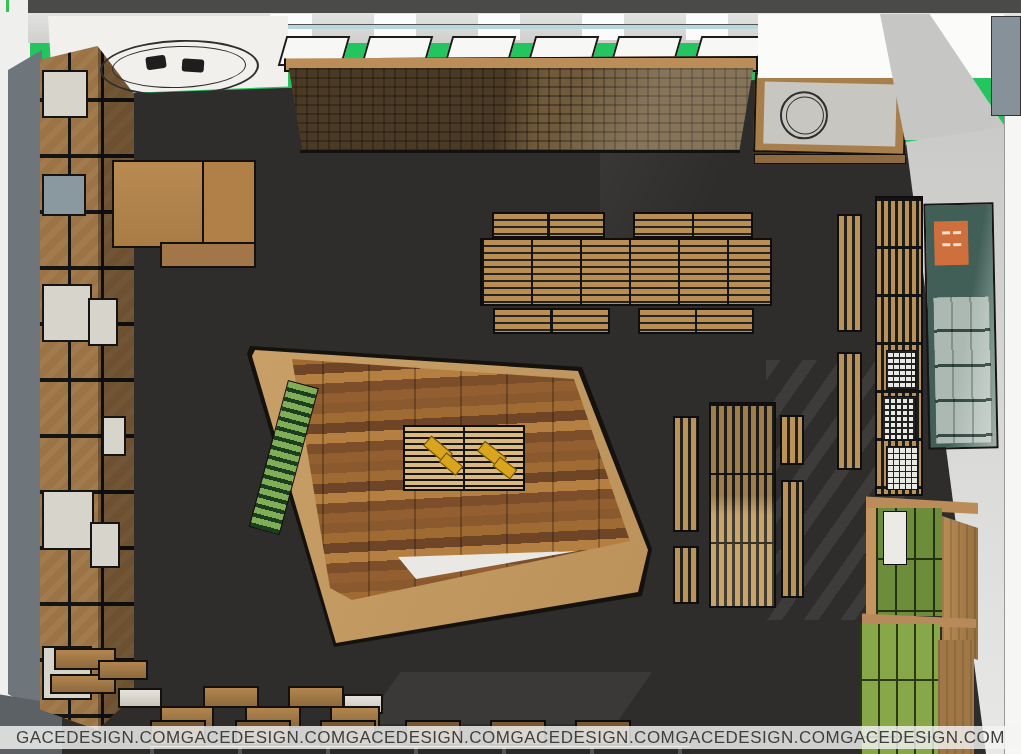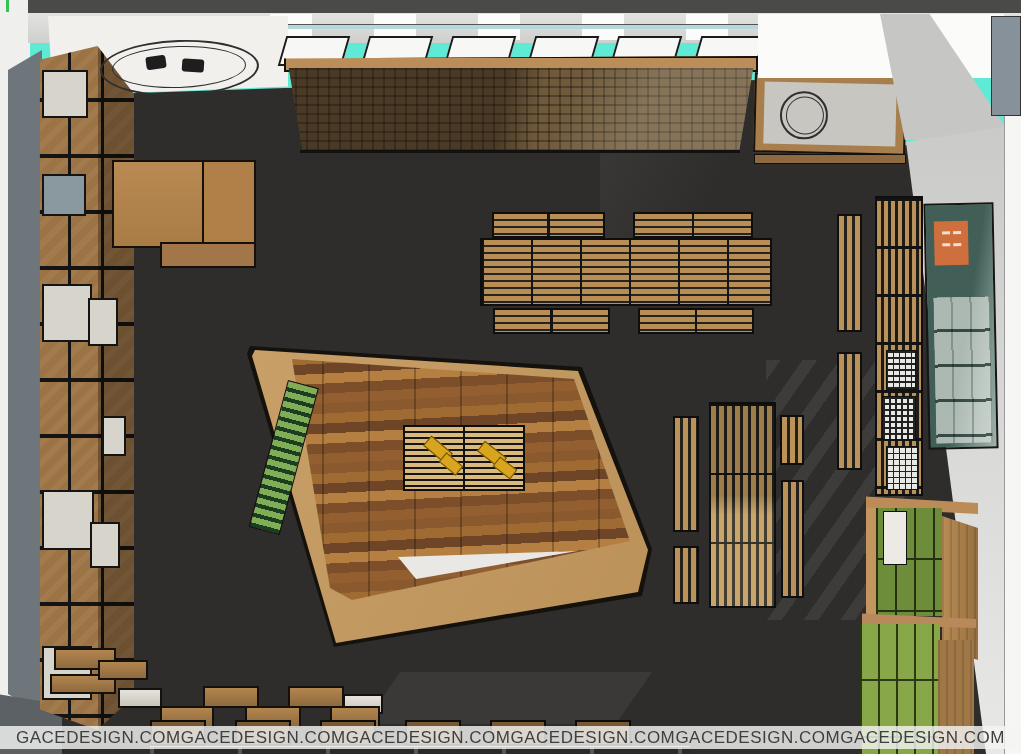--- a/index.html
+++ b/index.html
@@ -1,17 +1,17 @@
 <!DOCTYPE html>
 <html><head>
 <meta charset="utf-8">
 <style>
   html,body{margin:0;padding:0;background:#fff;}
   .stage{position:relative;width:1021px;height:754px;overflow:hidden;
-         background:#5eead4;font-family:"Liberation Sans",sans-serif;}
+         background:#22c55e;font-family:"Liberation Sans",sans-serif;}
   .abs{position:absolute;}
   .tbl{border:2px solid #0e0e0e;box-sizing:border-box;}
   .slats-v{background:repeating-linear-gradient(90deg,#bb9258 0 5px,#24211c 5px 8px);}
   .box{border:2px solid #14100b;box-sizing:border-box;background:linear-gradient(180deg,#b2854e,#8f6a3e);}
   .box-lt{border:2px solid #14100b;box-sizing:border-box;background:linear-gradient(180deg,#e6e3dc,#c9c5bc);}
   .box-dk{border:2px solid #0c0c0c;box-sizing:border-box;background:linear-gradient(180deg,#7a5a34,#5d452a);}
   .cell-light{background:#d7d4cc;outline:2px solid #141414;}
   .cell-gray{background:#8a98a0;outline:2px solid #141414;}
   .mesh{background-color:#e8e8e4;border:1px solid #111;
         background-image:repeating-linear-gradient(180deg,#222 0 1.5px,transparent 1.5px 6px),

